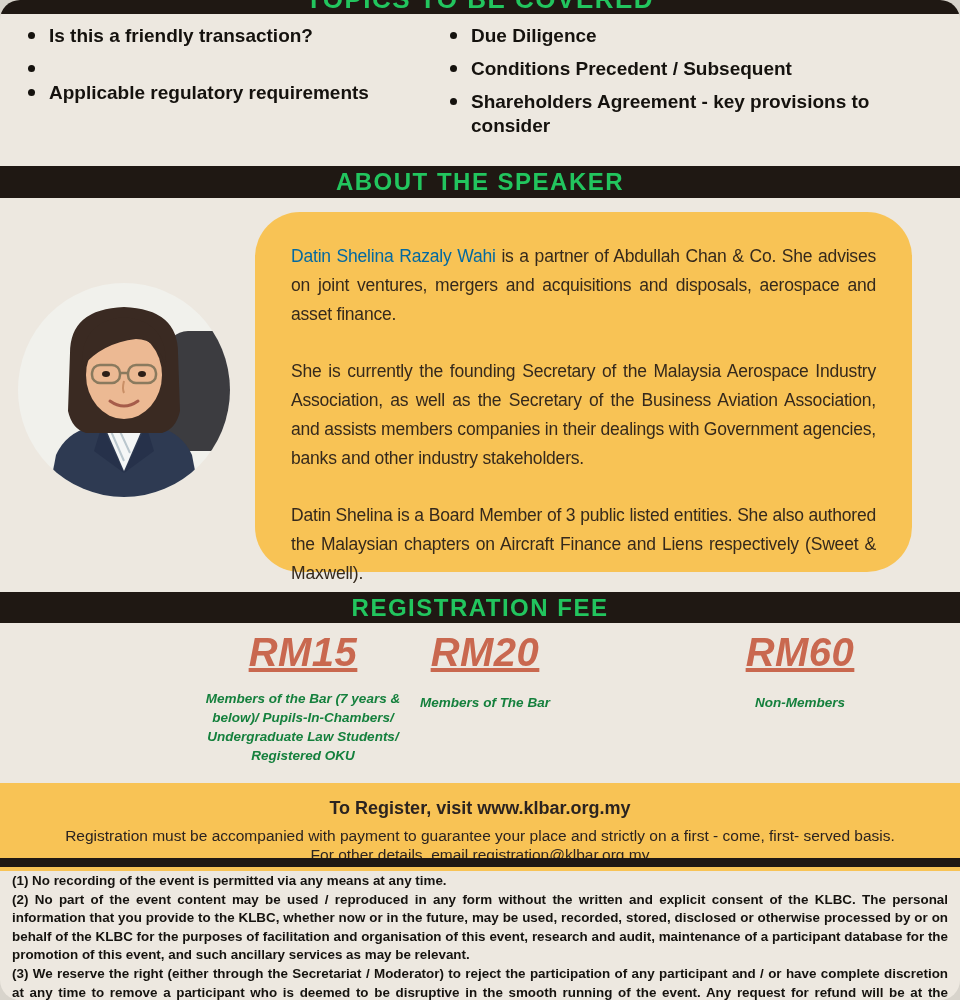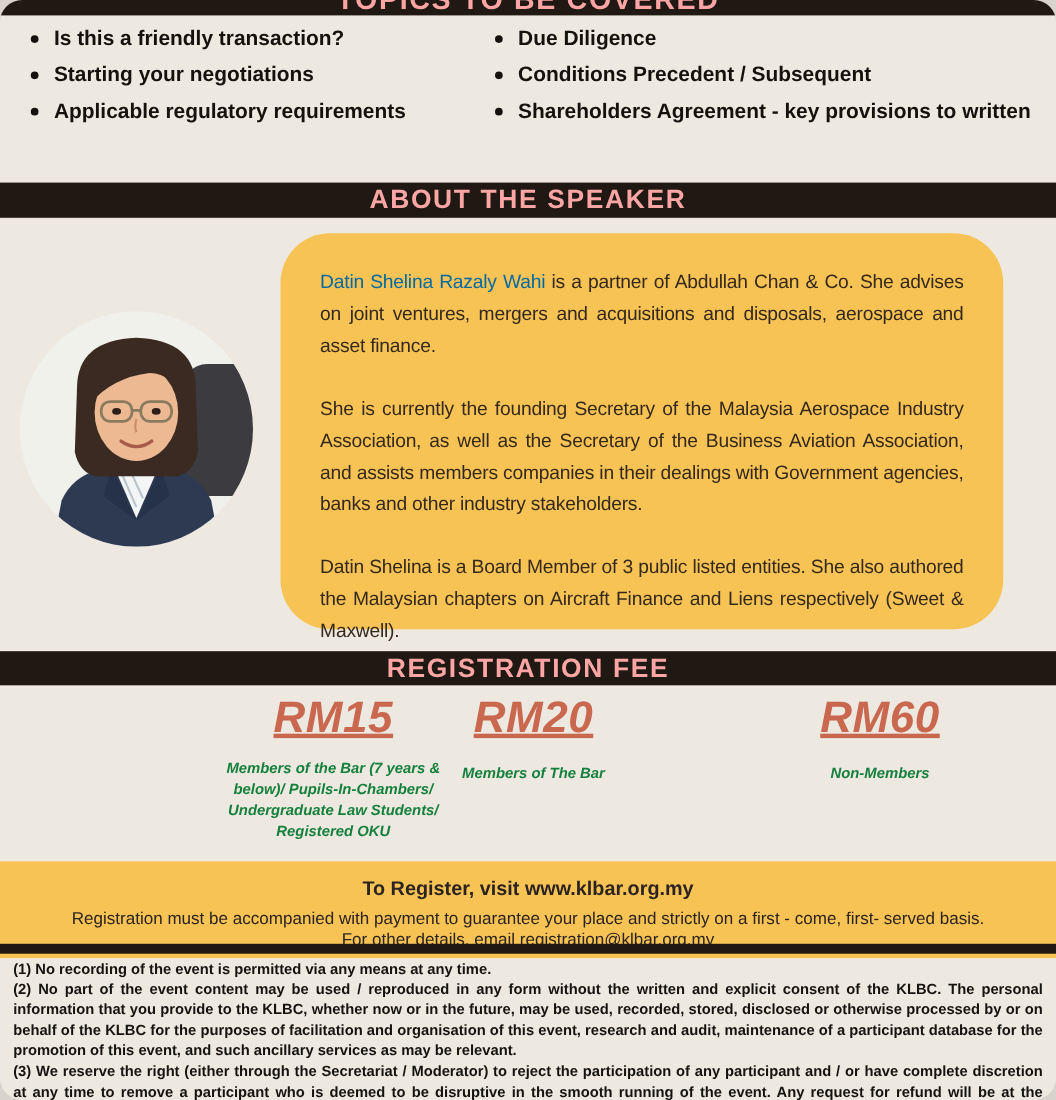--- a/index.html
+++ b/index.html
@@ -15,21 +15,21 @@
     border-radius:20px;
   }
   
   .bar{
     position:absolute;left:0;width:960px;
     background:#1F1813;
     display:flex;align-items:center;justify-content:center;
     overflow:hidden;
   }
   .bar-text{
-    color:#fca5a5;font-weight:bold;letter-spacing:1.5px;
+    color:#22c55e;font-weight:bold;letter-spacing:1.5px;
     font-size:24px;white-space:nowrap;
   }
   .bar-top{top:0;height:14px;}
   .bar-top .bar-text{font-size:26px;margin-top:-15px;}
   .bar-about{top:166px;height:32px;}
   .bar-fee{top:592px;height:31px;}
   
   .topics{position:absolute;top:24px;left:0;width:960px;}
   .topic-col{position:absolute;top:0;}
   .topic-col-left{left:28px;width:418px;}
@@ -103,39 +103,38 @@
   </div>
 
   <div class="topics">
     <div class="topic-col topic-col-left">
       <div class="topic-item">
         <span class="bullet"></span>
         <span>Is this a friendly transaction?</span>
       </div>
       <div class="topic-item">
         <span class="bullet"></span>
-        <span>Starting your negotiations</span>
       </div>
       <div class="topic-item">
         <span class="bullet"></span>
         <span>Applicable regulatory requirements</span>
       </div>
     </div>
     <div class="topic-col topic-col-right">
       <div class="topic-item">
         <span class="bullet"></span>
         <span>Due Diligence</span>
       </div>
       <div class="topic-item">
         <span class="bullet"></span>
         <span>Conditions Precedent / Subsequent</span>
       </div>
       <div class="topic-item">
         <span class="bullet"></span>
-        <span>Shareholders Agreement - key provisions to written</span>
+        <span>Shareholders Agreement - key provisions to consider</span>
       </div>
     </div>
   </div>
 
   <div class="bar bar-about">
     <div class="bar-text">ABOUT THE SPEAKER</div>
   </div>
 
   <svg class="photo" viewBox="0 0 212 214" aria-hidden="true">
     <defs>

